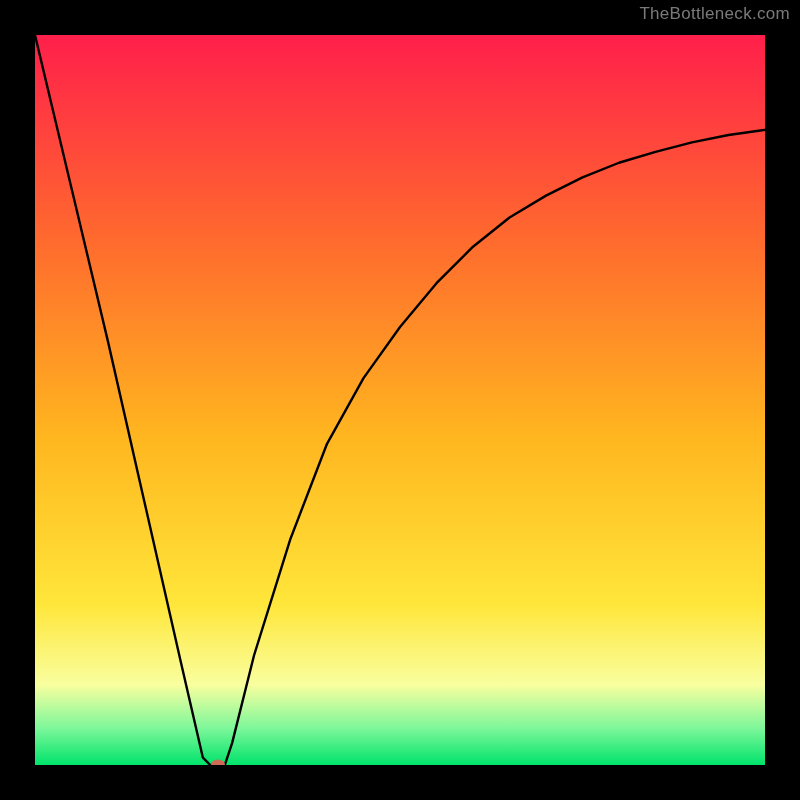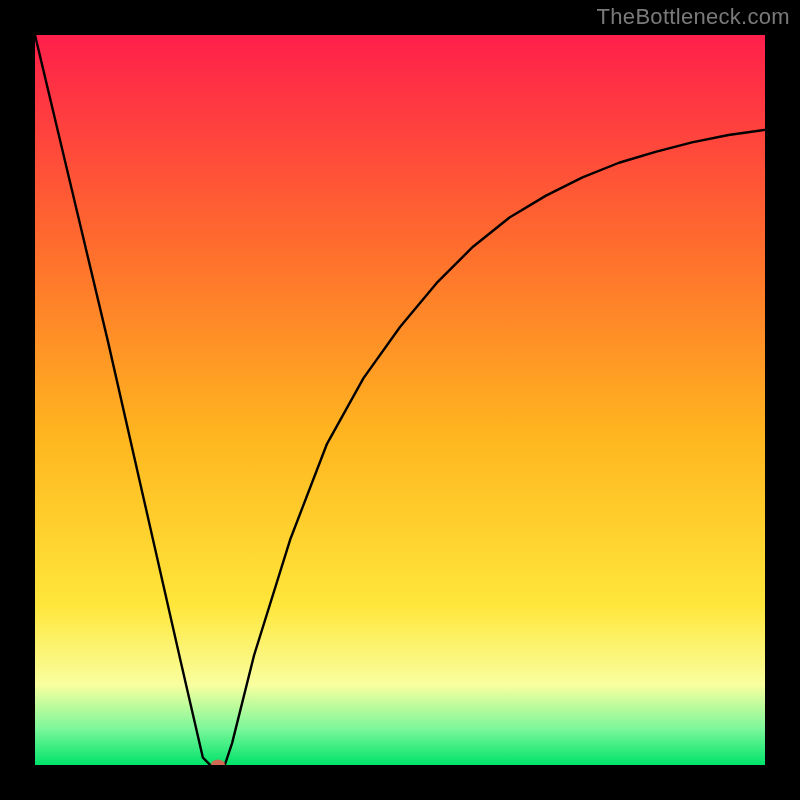--- a/index.html
+++ b/index.html
@@ -15,21 +15,21 @@
     position: relative;
     width: 800px;
     height: 800px;
     background: #000;
   }
   .attribution {
     position: absolute;
     top: 4px;
     right: 10px;
     color: #7a7a7a;
-    font-size: 22px;
+    font-size: 17px;
     font-weight: 400;
     letter-spacing: 0.3px;
   }
   .plot-area {
     position: absolute;
     left: 35px;
     top: 35px;
     width: 730px;
     height: 730px;
     overflow: hidden;

